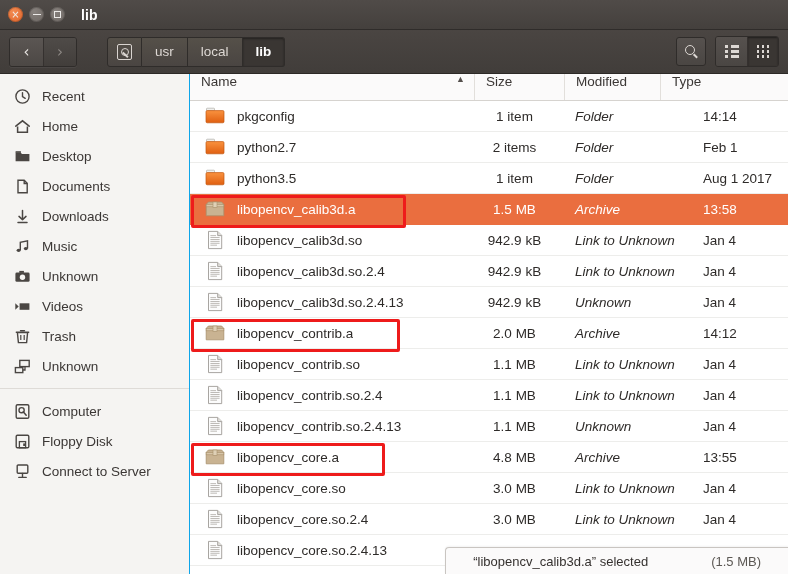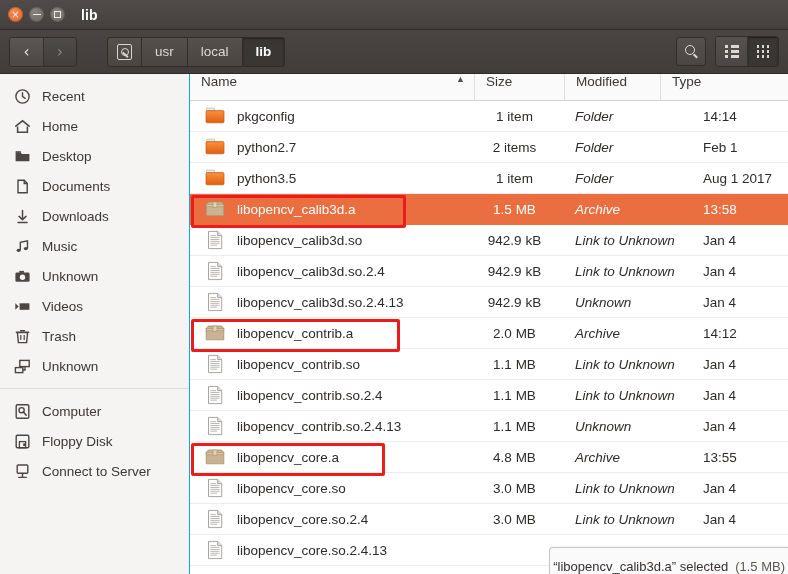--- a/index.html
+++ b/index.html
@@ -121,25 +121,26 @@
 
   
   .ico{ width:22px;height:22px; flex:0 0 22px; position:relative;}
   .ico svg{display:block;}
 
   
   .status{
     position:absolute; right:0px; bottom:0px;
     background:#fbfafa; border:1px solid #c9c5c1; border-right:none; border-bottom:none;
     border-radius:4px 0 0 0;
-    height:27px; display:flex; align-items:flex-end; padding:0 3px;
+    height:27px; display:flex; align-items:center; padding:0 27px;
     font-size:13px; color:#35312f; white-space:nowrap;
     box-shadow:0 -1px 2px rgba(0,0,0,.05);
+    gap:42px;
   }
-  .status .sz{ color:#5c5854; margin-left:7px;}
+  .status .sz{ color:#5c5854; margin-left:21px;}
 
   
   .annot{ position:absolute; border:3px solid #ee1b1b; border-radius:2px; pointer-events:none; z-index:40;}
 </style>
 </head>
 <body>
 
 <div class="window">
 
   <div class="titlebar">

